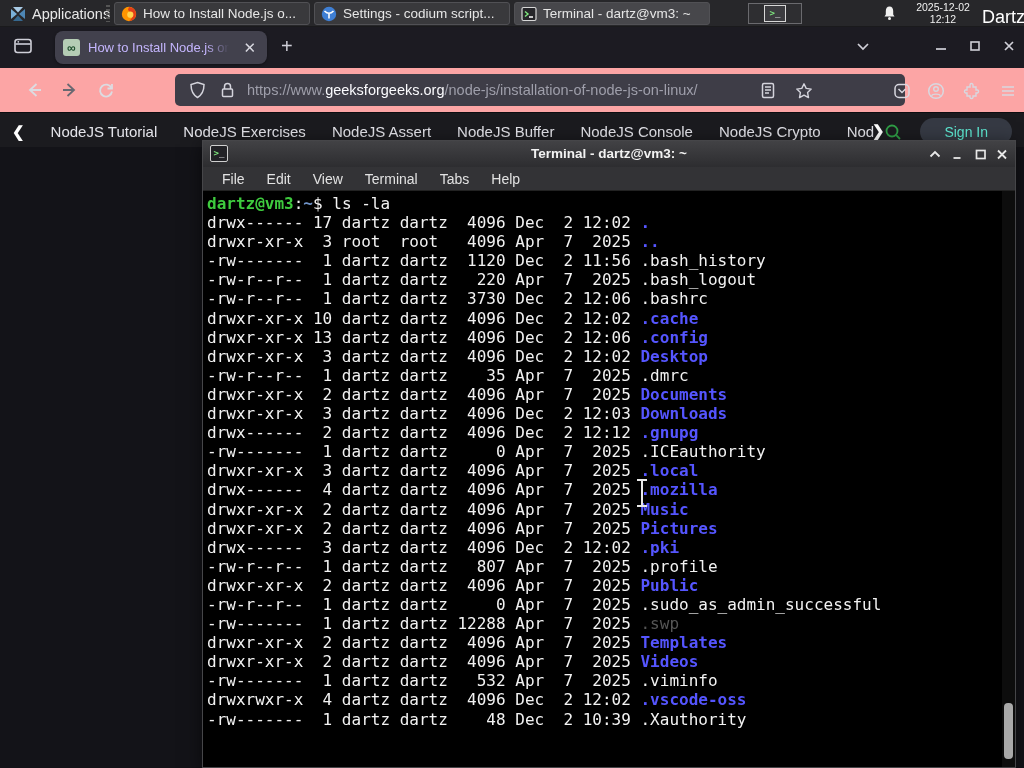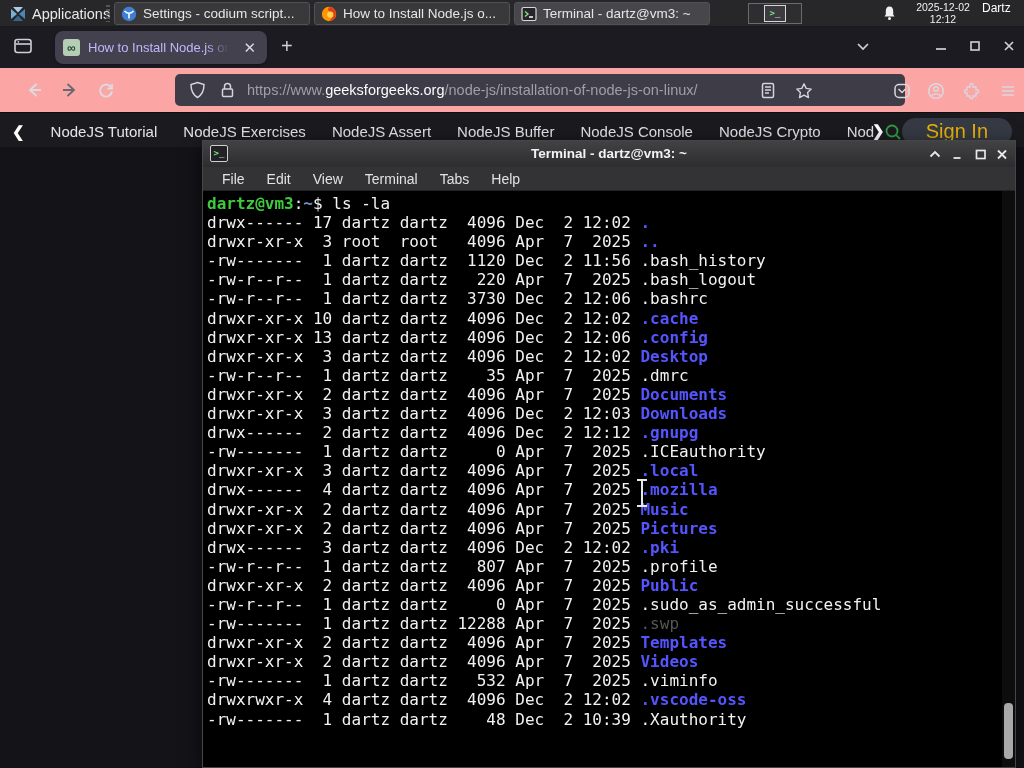--- a/index.html
+++ b/index.html
@@ -25,21 +25,21 @@
            background:#2e2e31; border:1px solid #6a6a6e; display:flex;
            align-items:center; justify-content:center; }
   #pager .mini-win { width:22px; height:17px; background:#3c3c40; border:1px solid #d8d8d8;
            display:flex; align-items:center; justify-content:center; }
   .term-glyph { font-family:"DejaVu Sans Mono", monospace; font-size:9px; line-height:9px;
                 color:#ffffff; }
   .term-glyph b { color:#7ee87e; font-weight:bold; }
   #bell { position:absolute; left:882px; top:5px; }
   #clock { position:absolute; left:912px; top:2px; width:62px; text-align:center;
            font-size:10.5px; line-height:11.5px; color:#f0f0f0; }
-  #panel-user { position:absolute; left:982px; top:1px; font-size:12px; color:#ffffff; }
+  #panel-user { position:absolute; left:982px; top:7px; font-size:18px; color:#ffffff; }
 
   
   #firefox { position:absolute; top:27px; left:0; width:1024px; height:741px; background:#1c1b22; }
   #tabbar { position:relative; height:41px; background:#1c1b22; }
   #ff-view-btn { position:absolute; left:12px; top:8px; color:#cfcfd8; }
   #active-tab { position:absolute; left:55px; top:4px; width:212px; height:33px;
                 background:#42414d; border-radius:8px; display:flex; align-items:center;
                 gap:8px; padding:0 8px; box-shadow:0 1px 3px rgba(0,0,0,.4); }
   #tab-title { font-size:13px; color:#c4b5fd; white-space:nowrap; overflow:hidden; flex:1;
                -webkit-mask-image:linear-gradient(to right,#000 82%,transparent 98%);
@@ -78,21 +78,21 @@
   #sitenav { position:relative; height:37px; background:#1b1b1f;
              border-bottom:1px solid #0c0c0e; color:#e4e4ea; }
   #sitenav-items { position:absolute; left:12px; top:0; height:37px; width:862px;
                    display:flex; align-items:center; gap:26px; overflow:hidden;
                    font-size:15px; white-space:nowrap; }
   .snav-chevron { font-size:15px; font-weight:bold; color:#ffffff; }
   #snav-next { position:absolute; left:872px; top:9px; }
   #snav-search { position:absolute; left:884px; top:10px; color:#2f9e46; }
   #sign-in-btn { position:absolute; right:12px; top:5px; height:27px; padding:0 24px;
                  background:#363a44; border-radius:15px; display:flex; align-items:center;
-                 font-size:20px; color:#eab308; }
+                 font-size:14px; color:#5eead4; }
   #page-content { position:absolute; top:120px; left:0; width:1024px; height:648px;
                   background:#131318; }
 
   
   #terminal { position:absolute; left:202px; top:140px; width:814px; height:628px;
               border:1px solid #464649; border-bottom-width:2px;
               box-shadow:0 4px 18px rgba(0,0,0,.55); background:#000; }
   #term-titlebar { position:relative; height:26px;
                    background:linear-gradient(#424245,#2d2d30); color:#f2f2f2; }
   #term-title { position:absolute; left:0; right:0; top:5px; text-align:center;
@@ -144,39 +144,39 @@
         </svg>
       </span>
       <span>Applications</span>
     </div>
     <div id="panel-handle"></div>
     <div id="task-buttons">
   <div class="task-btn">
 
   <span class="mini-icon">
     <svg width="16" height="16" viewBox="0 0 16 16">
-      <circle cx="8" cy="8" r="7.2" fill="#3f7fd4"></circle>
-      <path d="M3.5 5 Q8 9.5 12.5 5 M8 7.5 L8 12.5" stroke="#ffffff" stroke-width="1.6" fill="none"></path>
-    </svg>
-  </span>
-
-    <span class="tlabel">Settings - codium script...</span>
-  </div>
-
-  <div class="task-btn">
-
-  <span class="mini-icon">
-    <svg width="16" height="16" viewBox="0 0 16 16">
       <circle cx="8" cy="8" r="7.2" fill="#ff9500"></circle>
       <path d="M8 1 A7 7 0 0 1 15 8 A7 7 0 0 1 8 15 C11 13 12 10 10.5 7.5 C9.5 6 7.5 5.5 7 3.5 Z" fill="#e33d18"></path>
       <circle cx="9.3" cy="8.7" r="3.1" fill="#ffd34d"></circle>
     </svg>
   </span>
 
     <span class="tlabel">How to Install Node.js o...</span>
+  </div>
+
+  <div class="task-btn">
+
+  <span class="mini-icon">
+    <svg width="16" height="16" viewBox="0 0 16 16">
+      <circle cx="8" cy="8" r="7.2" fill="#3f7fd4"></circle>
+      <path d="M3.5 5 Q8 9.5 12.5 5 M8 7.5 L8 12.5" stroke="#ffffff" stroke-width="1.6" fill="none"></path>
+    </svg>
+  </span>
+
+    <span class="tlabel">Settings - codium script...</span>
   </div>
 
   <div class="task-btn active">
 
   <span class="mini-icon">
     <svg width="16" height="16" viewBox="0 0 16 16">
       <rect x="1" y="1.5" width="14" height="13" rx="1.5" fill="#26262a" stroke="#d8d8d8" stroke-width="1.2"></rect>
       <path d="M4 5.5 L7 8 L4 10.5" stroke="#7ee87e" stroke-width="1.4" fill="none"></path>
       <path d="M8 11 L12 11" stroke="#ffffff" stroke-width="1.4"></path>
     </svg>

